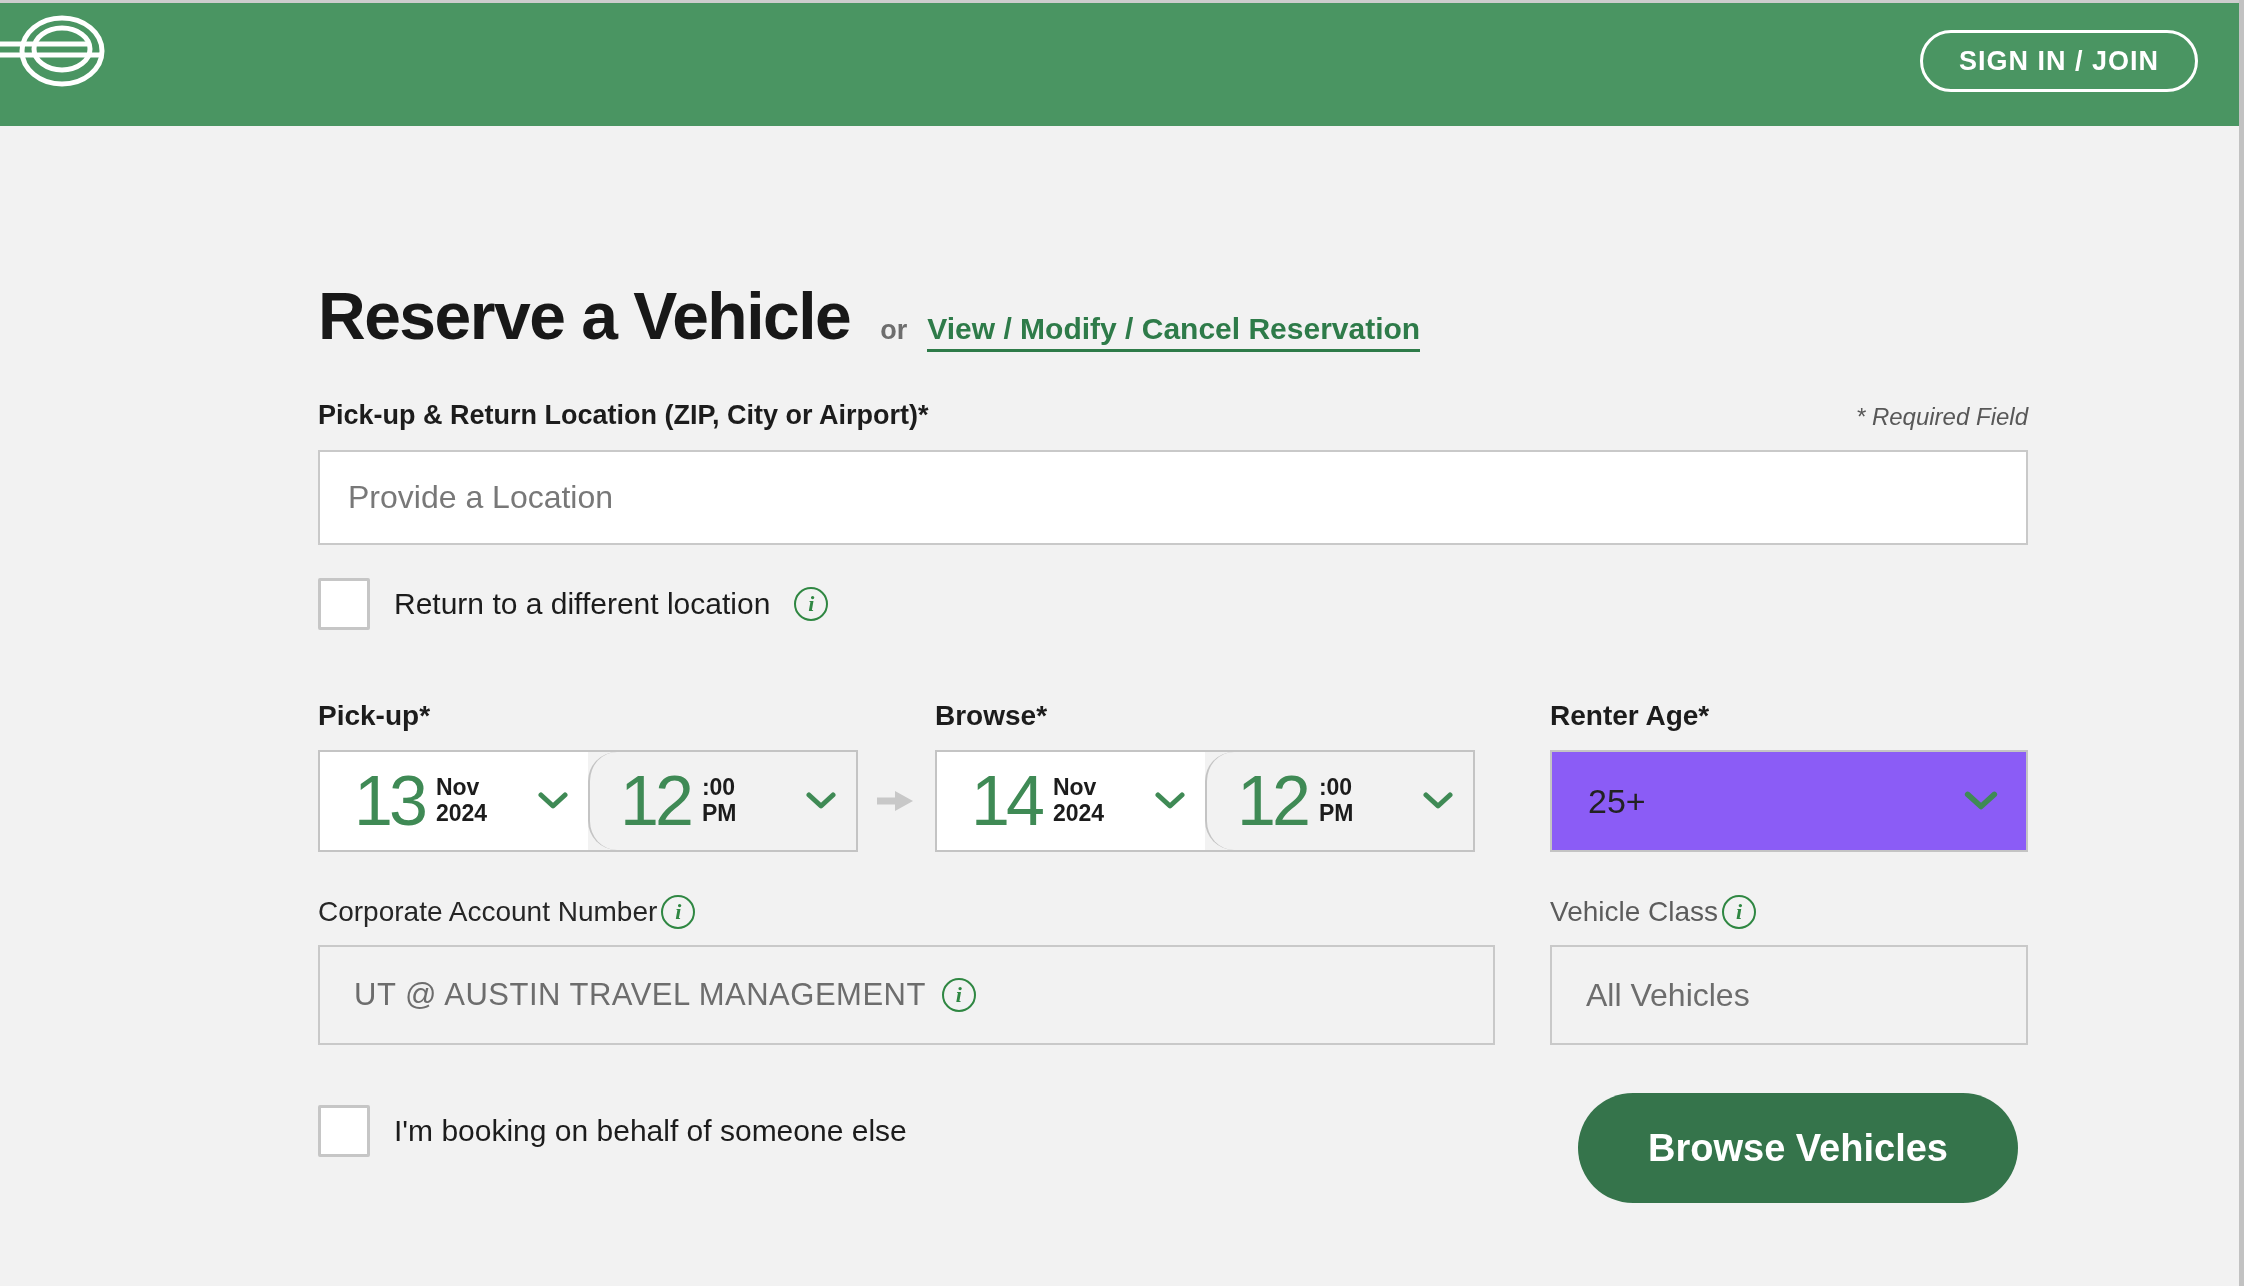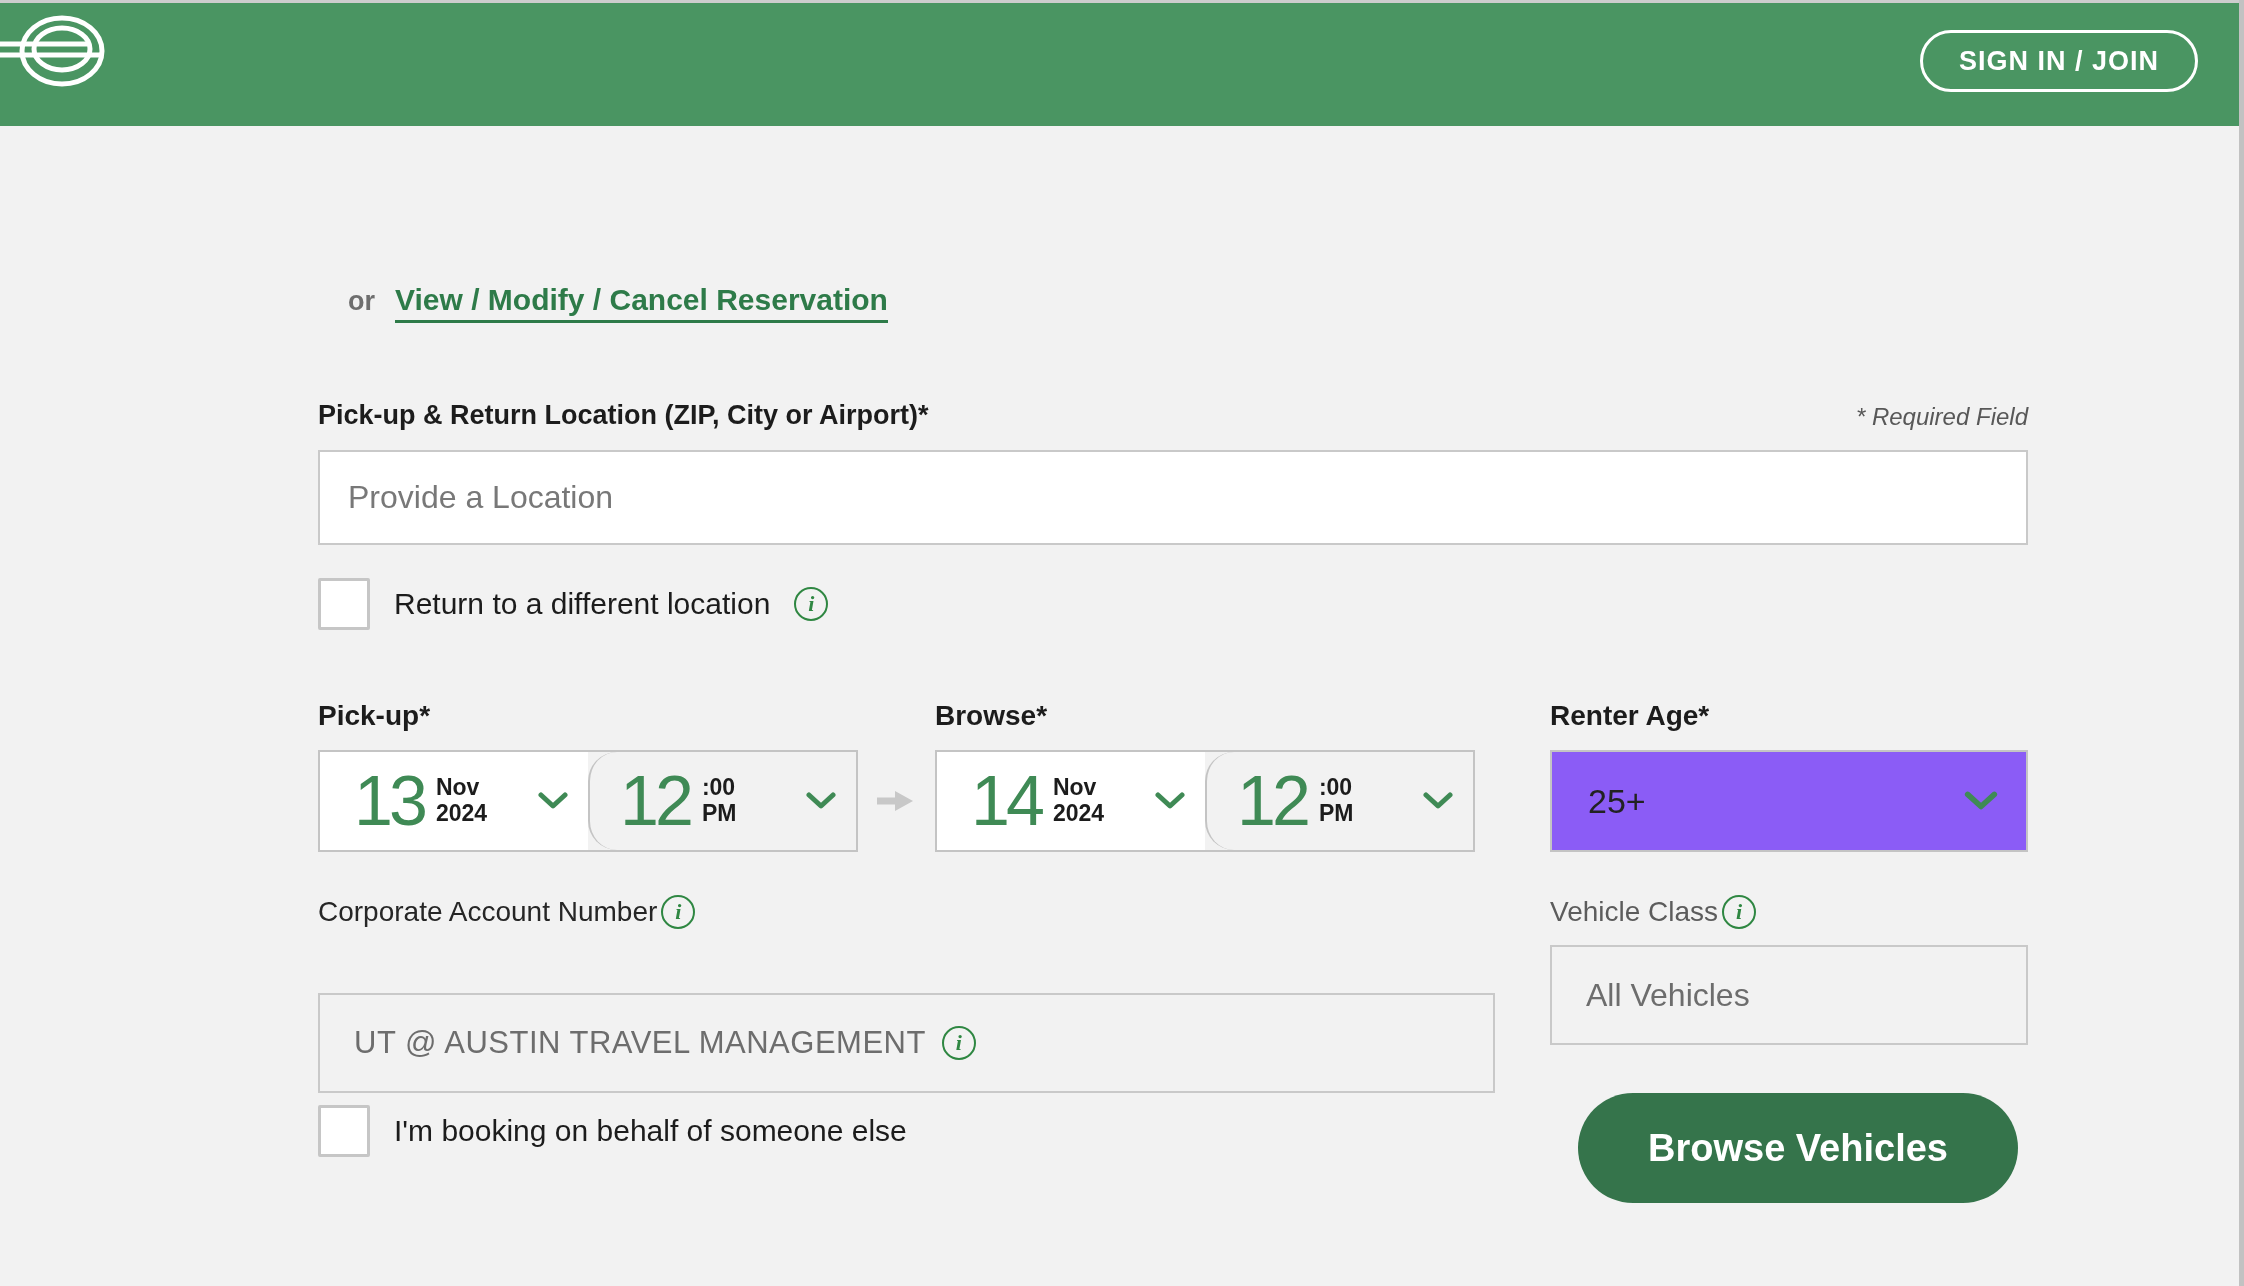--- a/index.html
+++ b/index.html
@@ -75,21 +75,21 @@
   .age-select .chev { margin-right:28px; }
 
   .sub-label-row { position:absolute; top:895px; display:flex; align-items:center; gap:4px; }
   .corp-label-row { left:318px; } .vc-label-row { left:1550px; }
   .corp-label { font-size:28px; color:#262626; }
   .vc-label { font-size:28px; color:#5c5c5c; }
 
   .corp-field {
     position:absolute; left:318px; top:945px; width:1177px; height:100px;
     border:2px solid #c9c9c9; display:flex; align-items:center; gap:16px;
-    padding-left:34px; background:transparent;margin-top:48px;
+    padding-left:34px; background:transparent;
   }
   .corp-value { font-size:31px; color:#6d6d6d; letter-spacing:0.5px; }
   .vc-field {
     position:absolute; left:1550px; top:945px; width:478px; height:100px;
     border:2px solid #c9c9c9; display:flex; align-items:center;
     padding-left:34px; font-size:32px; color:#6d6d6d; background:transparent;
   }
 
   .browse-btn {
     position:absolute; left:1578px; top:1093px; width:440px; height:110px;
@@ -112,20 +112,21 @@
         <ellipse cx="62" cy="41" rx="28" ry="21" stroke-width="5"></ellipse>
         <path d="M -2 36 H 90" stroke-width="5"></path>
         <path d="M -2 47 H 100" stroke-width="5"></path>
       </g>
     </svg>
     <div class="signin">SIGN IN / JOIN</div>
   </header>
 
   <main>
     <div class="title-row">
+      <h1 class="title">Reserve a Vehicle</h1>
       <span class="or">or</span>
       <a class="modify-link">View / Modify / Cancel Reservation</a>
     </div>
 
     <div class="loc-row">
       <span class="field-label">Pick-up &amp; Return Location (ZIP, City or Airport)*</span>
       <span class="required">* Required Field</span>
     </div>
     <input class="loc-input" type="text" placeholder="Provide a Location" style="">
 

